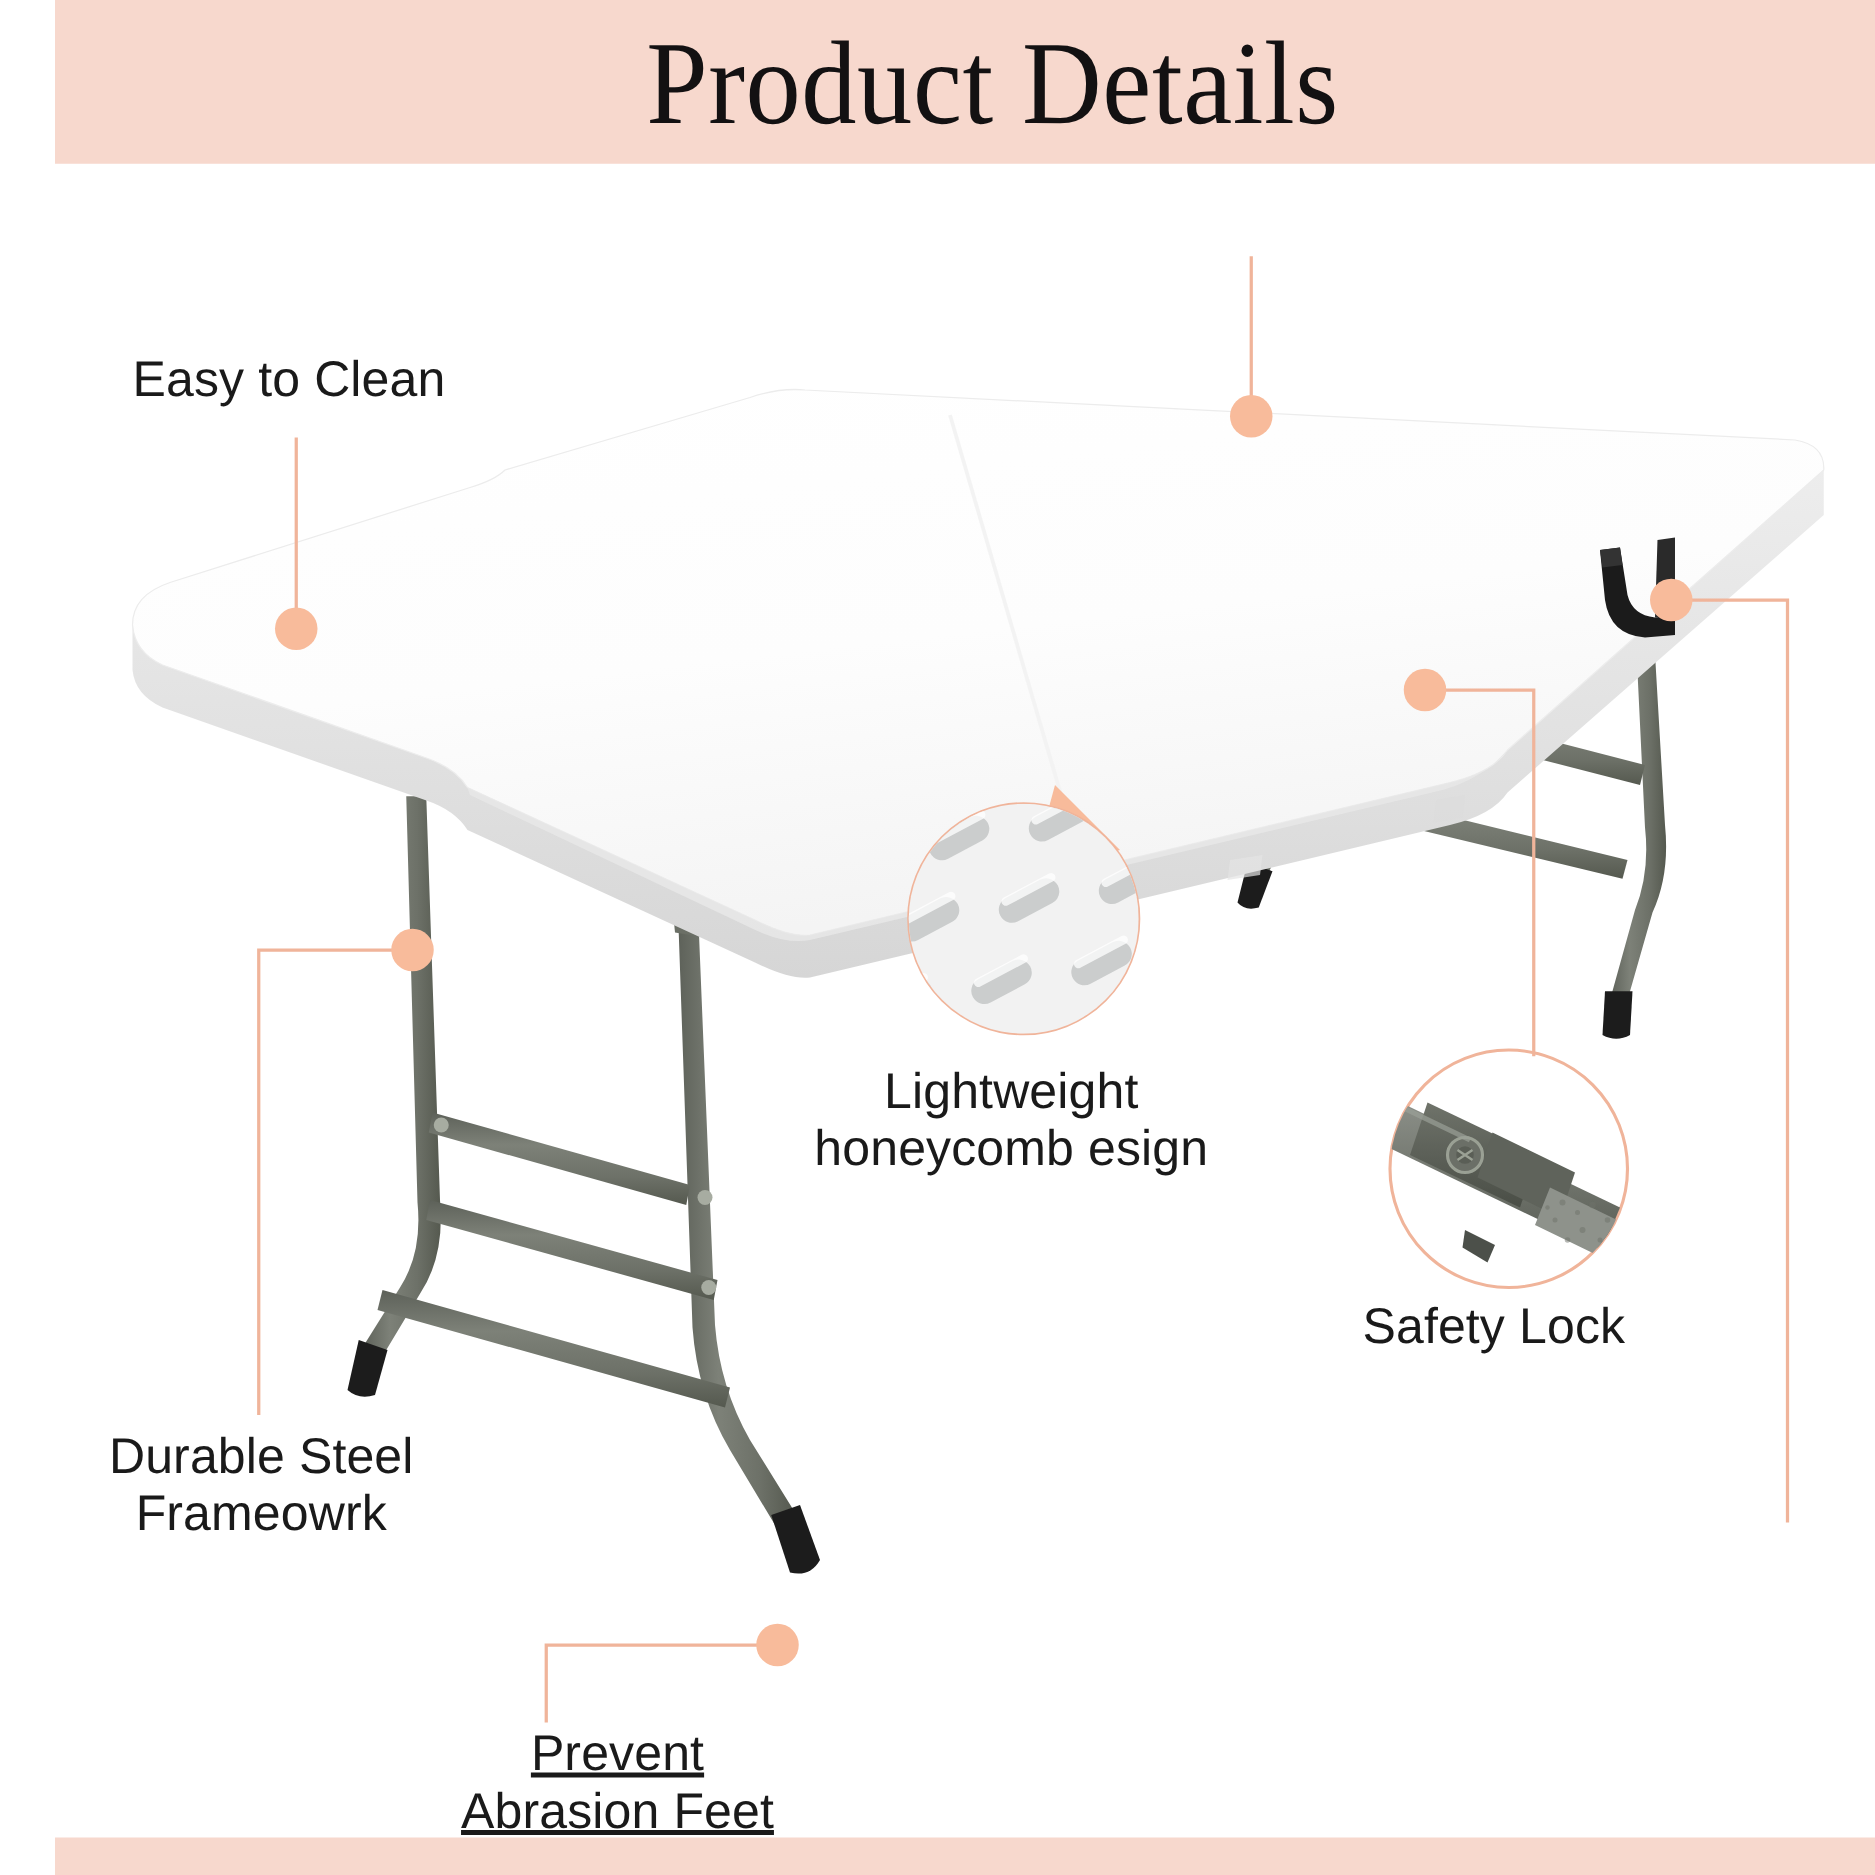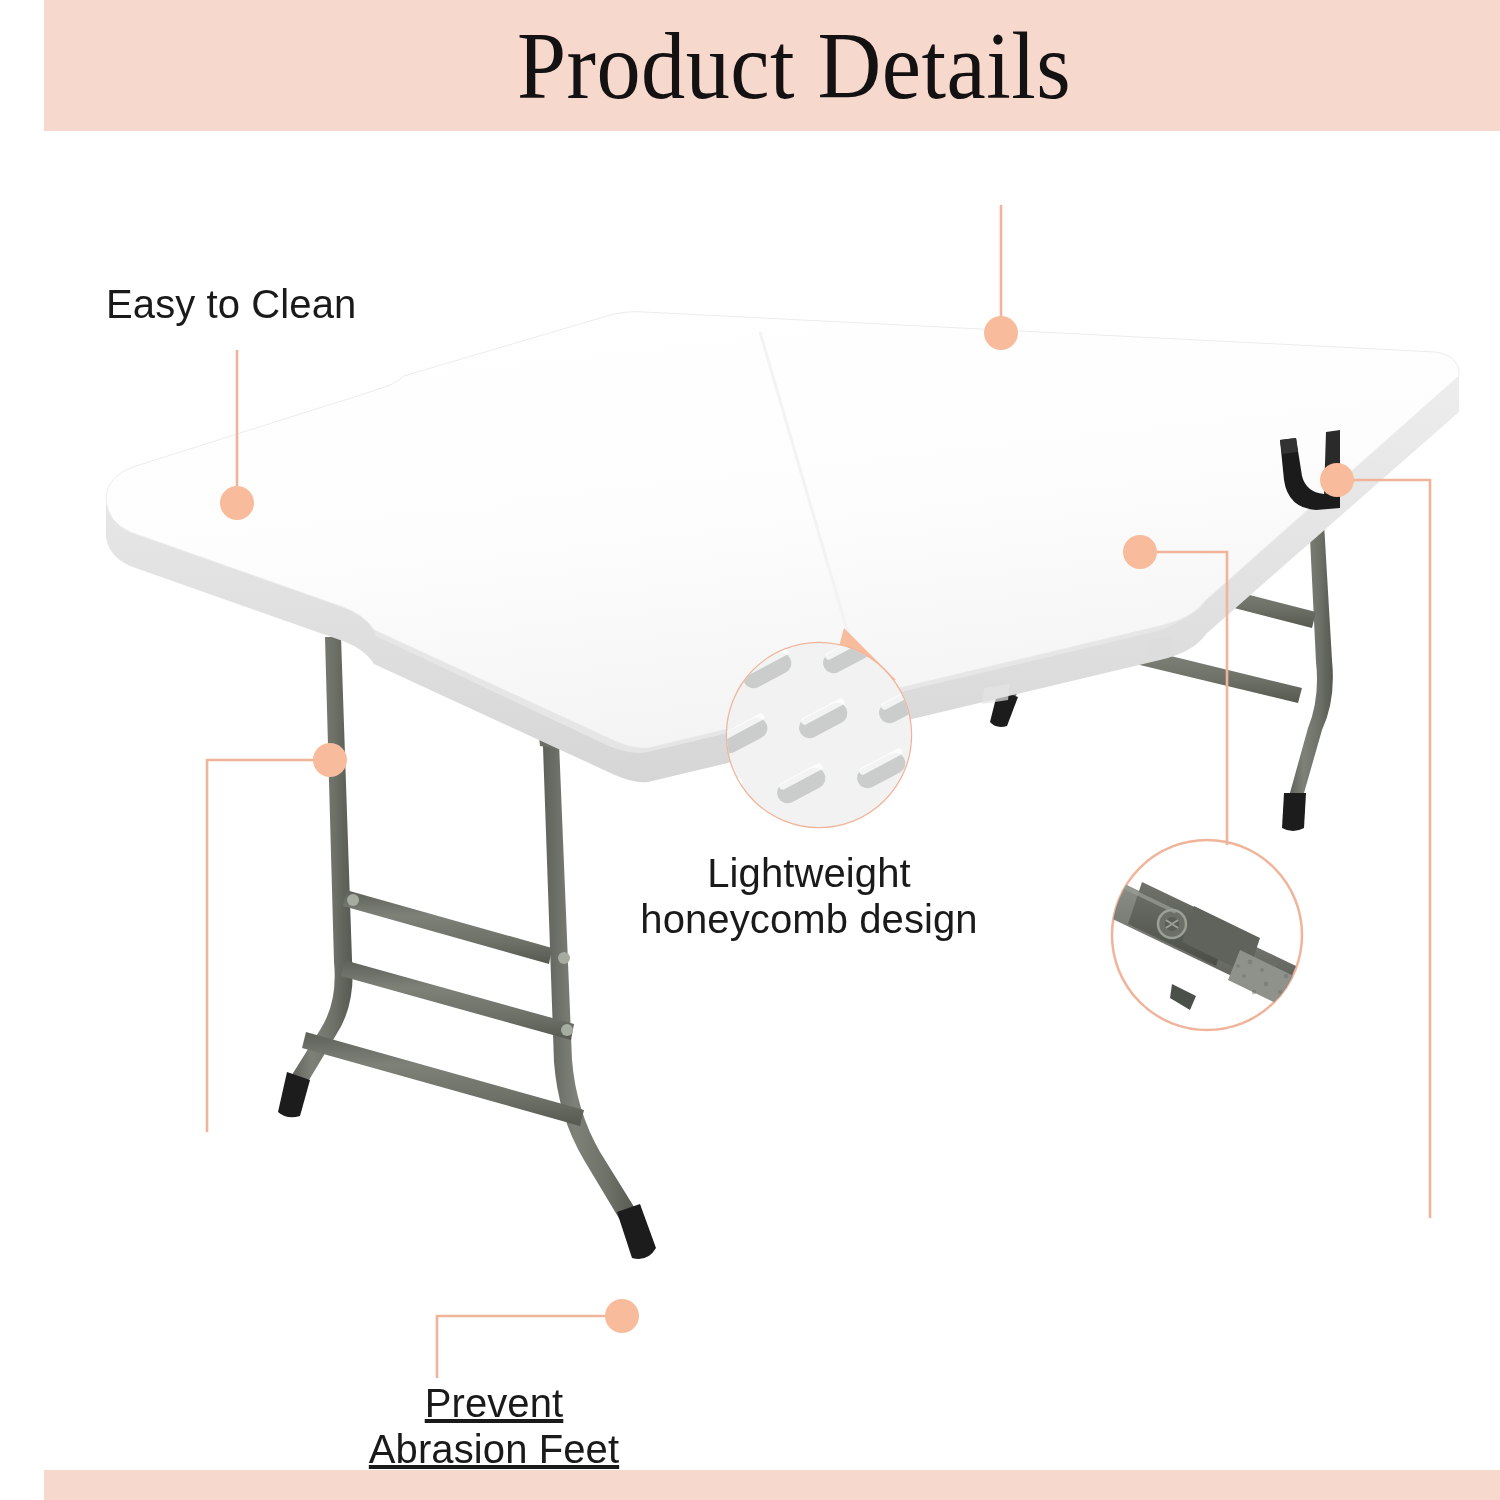--- a/index.html
+++ b/index.html
@@ -296,17 +296,20 @@
       <circle cx="957" cy="333" r="17"></circle>
       <circle cx="286" cy="760" r="17"></circle>
       <circle cx="578" cy="1316" r="17"></circle>
       <circle cx="1096" cy="552" r="17"></circle>
       <circle cx="1293" cy="480" r="17"></circle>
     </g>
   </svg>
 
   <div class="label lbl-easy">Easy to Clean</div>
   <div class="label lbl-honey">Lightweight
-honeycomb design</div>
+honeycomb esign</div>
+  <div class="label lbl-safety">Safety Lock</div>
+  <div class="label lbl-durable">Durable Steel
+Frameowrk</div>
   <div class="label lbl-prevent">Prevent
 Abrasion Feet</div>
 
 </div>
 
 </body></html>

